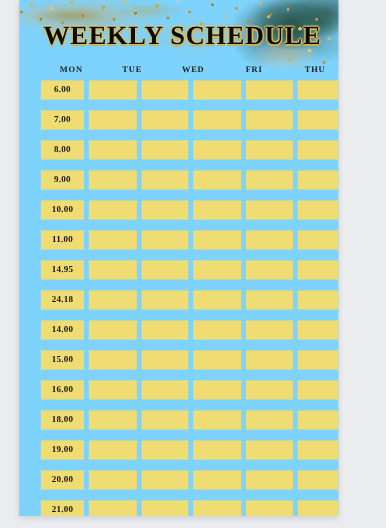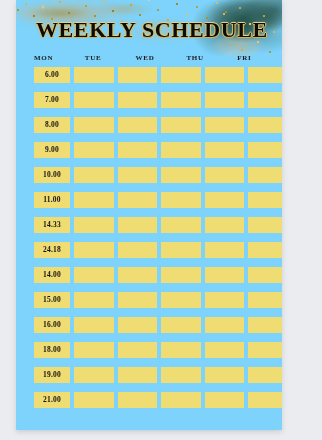--- a/index.html
+++ b/index.html
@@ -185,21 +185,21 @@
   #day-row {
     position: absolute;
     left: 18px;
     top: 52px;
     width: 254px;
     height: 13px;
     display: flex;
   }
   .day-cell {
     flex: 1 1 0;
-    text-align: left;
+    text-align: center;
     font-family: "Liberation Serif", serif;
     font-size: 7px;
     font-weight: 700;
     letter-spacing: 0.7px;
     color: #1a1a1a;
     line-height: 13px;
   }
 
   
   #grid {
@@ -245,22 +245,22 @@
     <div class="deco" id="glitter-a"></div>
     <div class="deco" id="glitter-c"></div>
     <div class="deco" id="glitter-d"></div>
 
     <div id="title">WEEKLY SCHEDULE</div>
 
     <div id="day-row">
         <div class="day-cell">MON</div>
         <div class="day-cell">TUE</div>
         <div class="day-cell">WED</div>
+        <div class="day-cell">FRI</div>
         <div class="day-cell">THU</div>
-        <div class="day-cell">FRI</div>
       </div>
 
     <div id="grid">
         <div class="row">
           <div class="time-cell">6.00</div>
           <div class="slot"></div>
           <div class="slot"></div>
           <div class="slot"></div>
           <div class="slot"></div>
           <div class="slot"></div>
@@ -299,21 +299,21 @@
         </div>
         <div class="row">
           <div class="time-cell">11.00</div>
           <div class="slot"></div>
           <div class="slot"></div>
           <div class="slot"></div>
           <div class="slot"></div>
           <div class="slot"></div>
         </div>
         <div class="row">
-          <div class="time-cell">14.33</div>
+          <div class="time-cell">14.95</div>
           <div class="slot"></div>
           <div class="slot"></div>
           <div class="slot"></div>
           <div class="slot"></div>
           <div class="slot"></div>
         </div>
         <div class="row">
           <div class="time-cell">24.18</div>
           <div class="slot"></div>
           <div class="slot"></div>
@@ -348,20 +348,28 @@
         <div class="row">
           <div class="time-cell">18.00</div>
           <div class="slot"></div>
           <div class="slot"></div>
           <div class="slot"></div>
           <div class="slot"></div>
           <div class="slot"></div>
         </div>
         <div class="row">
           <div class="time-cell">19.00</div>
+          <div class="slot"></div>
+          <div class="slot"></div>
+          <div class="slot"></div>
+          <div class="slot"></div>
+          <div class="slot"></div>
+        </div>
+        <div class="row">
+          <div class="time-cell">20.00</div>
           <div class="slot"></div>
           <div class="slot"></div>
           <div class="slot"></div>
           <div class="slot"></div>
           <div class="slot"></div>
         </div>
         <div class="row">
           <div class="time-cell">21.00</div>
           <div class="slot"></div>
           <div class="slot"></div>

